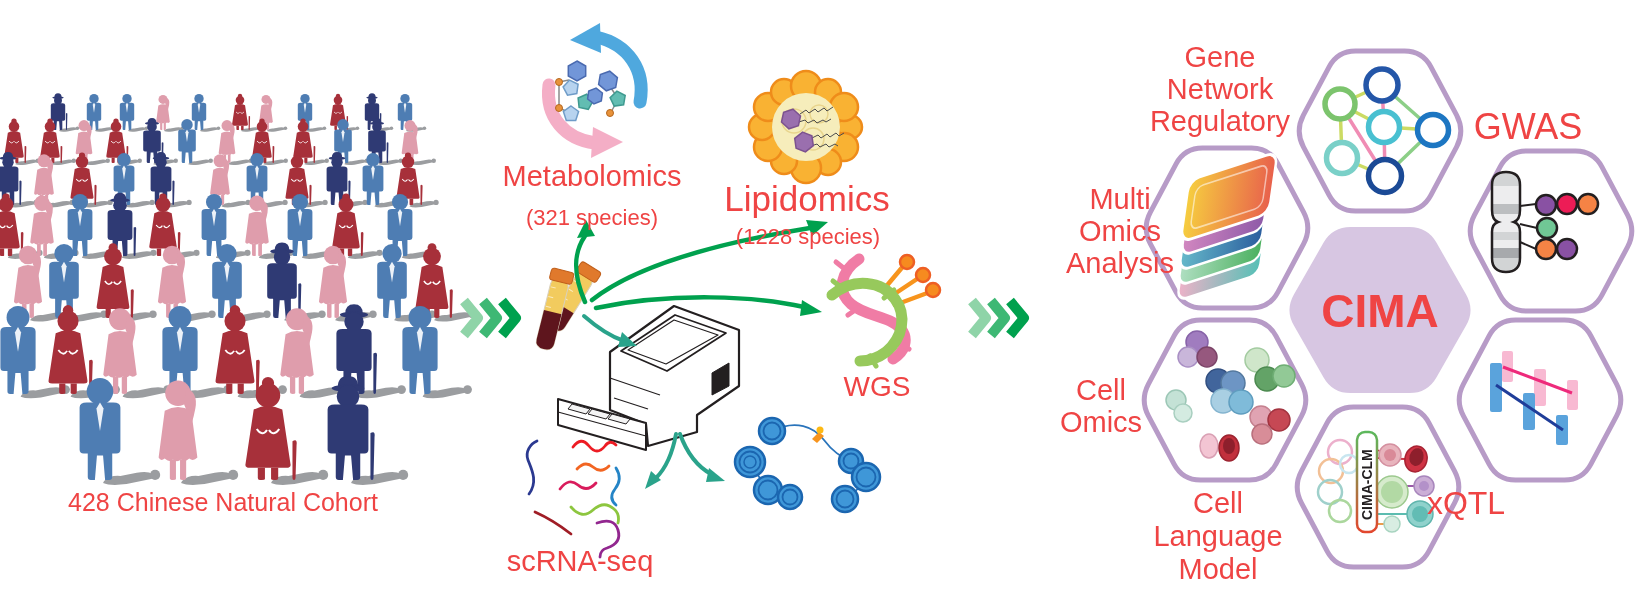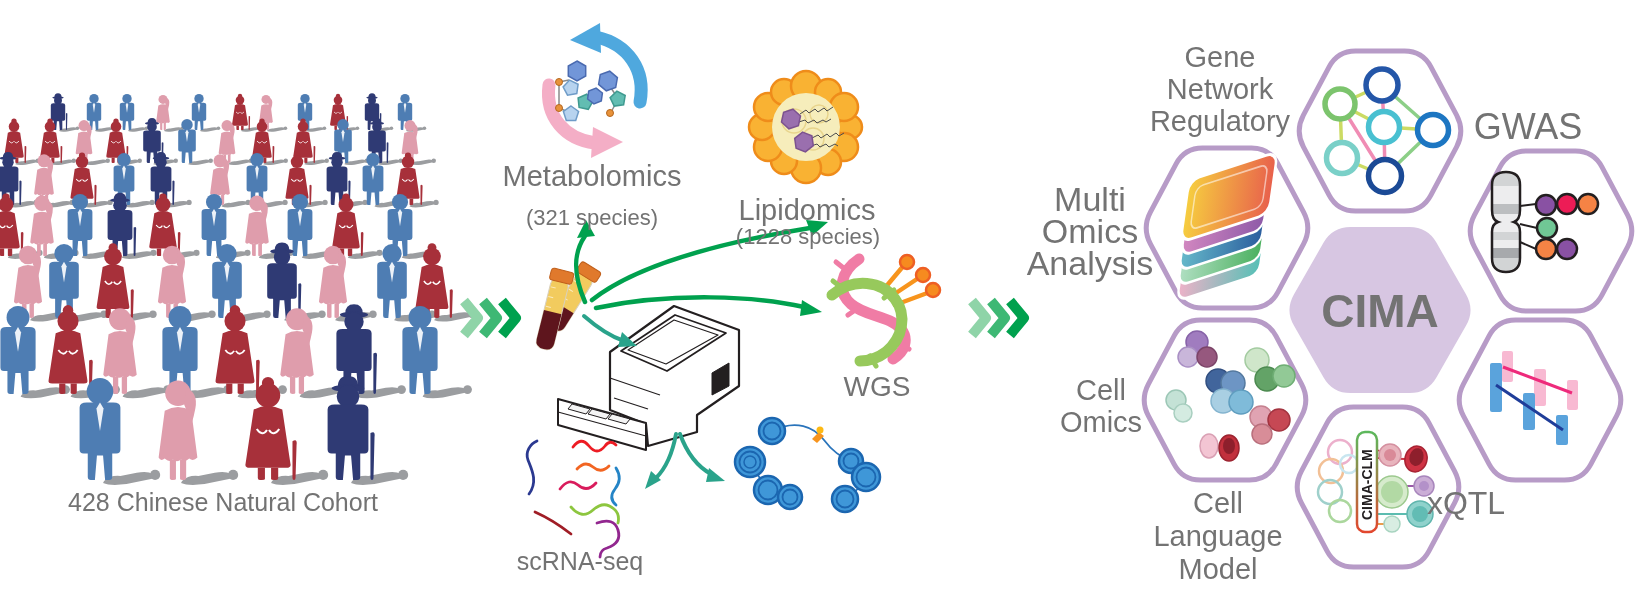--- a/index.html
+++ b/index.html
@@ -1,19 +1,19 @@
 <!DOCTYPE html>
 <html><head>
 <meta charset="utf-8">
 <style>
   html,body{margin:0;padding:0;background:#ffffff}
   .canvas{position:relative;width:1636px;height:600px;background:#fff;overflow:hidden;
           font-family:"Liberation Sans",sans-serif}
   svg.fig{position:absolute;left:0;top:0}
-  .lbl{position:absolute;transform:translate(-50%,-50%);color:#737373;text-align:center;
+  .lbl{position:absolute;transform:translate(-50%,-50%);color:#ef4444;text-align:center;
        white-space:nowrap;font-family:"Liberation Sans",sans-serif}
   .lbl .ln{display:block}
 </style>
 </head>
 <body>
 
 <div class="canvas">
 
 <svg class="fig" width="1636" height="600" viewBox="0 0 1636 600">
   <defs>
@@ -516,32 +516,32 @@
     <rect x="1556" y="415" width="12" height="30" rx="2" fill="#5aa3dc"></rect>
     <line x1="1503" y1="367" x2="1572" y2="393" stroke="#ee2a7b" stroke-width="3"></line>
     <line x1="1496" y1="385" x2="1563" y2="430" stroke="#1f3d99" stroke-width="3"></line>
   </g>
 </svg>
 
 <div class="lbl" style="left:223px;top:502px;font-size:25px">428 Chinese Natural Cohort</div>
 
 <div class="lbl" style="left:592px;top:176px;font-size:29px">Metabolomics</div>
 <div class="lbl" style="left:592px;top:218px;font-size:22px">(321 species)</div>
-<div class="lbl" style="left:807px;top:210px;font-size:29px">Lipidomics</div>
+<div class="lbl" style="left:807px;top:199px;font-size:35px">Lipidomics</div>
 <div class="lbl" style="left:808px;top:237px;font-size:22px">(1228 species)</div>
 <div class="lbl" style="left:877px;top:387px;font-size:28px">WGS</div>
-<div class="lbl" style="left:580px;top:561px;font-size:25px">scRNA-seq</div>
+<div class="lbl" style="left:580px;top:561px;font-size:29px">scRNA-seq</div>
 
 <div class="lbl" style="left:1220px;top:89px;font-size:29px;line-height:32px">
   <span class="ln">Gene</span>
   <span class="ln">Network</span>
   <span class="ln">Regulatory</span>
 </div>
 <div class="lbl" style="left:1528px;top:127px;font-size:36px">GWAS</div>
-<div class="lbl" style="left:1090px;top:231px;font-size:34px;line-height:32px">
+<div class="lbl" style="left:1120px;top:231px;font-size:29px;line-height:32px">
   <span class="ln">Multi</span>
   <span class="ln">Omics</span>
   <span class="ln">Analysis</span>
 </div>
 <div class="lbl" style="left:1101px;top:406px;font-size:29px;line-height:32px">
   <span class="ln">Cell</span>
   <span class="ln">Omics</span>
 </div>
 <div class="lbl" style="left:1218px;top:536px;font-size:29px;line-height:33px">
   <span class="ln">Cell</span>

